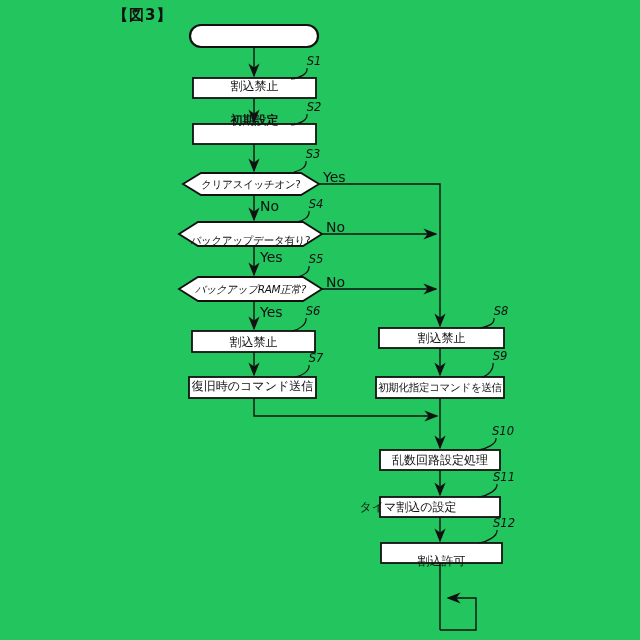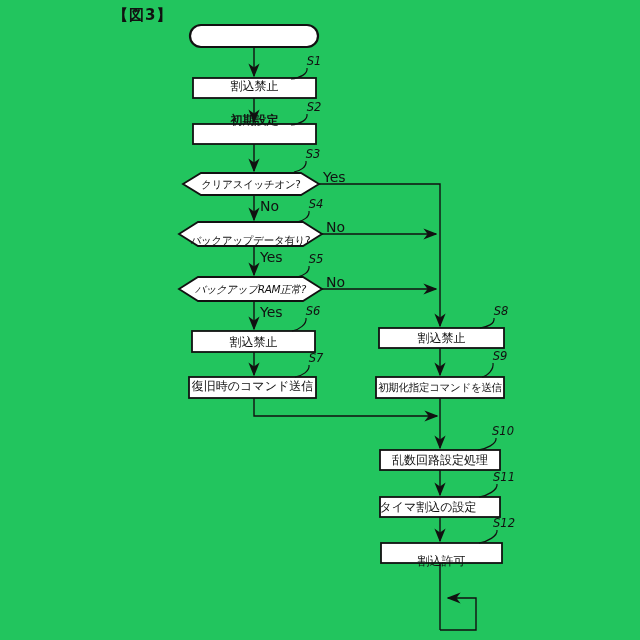--- a/index.html
+++ b/index.html
@@ -95,21 +95,21 @@
   <div class="nl" style="left:193px;top:78px;width:123px;height:16px;">割込禁止</div>
   <div class="nl" style="left:193px;top:112px;width:123px;height:16px;font-weight:bold;">初期設定</div>
   <div class="nl t11" style="left:183px;top:173px;width:136px;height:22px;">クリアスイッチオン?</div>
   <div class="nl t11" style="left:179px;top:222px;width:143px;height:36px;">バックアップデータ有り?</div>
   <div class="nl t11" style="left:179px;top:277px;width:143px;height:24px;font-style:italic;">バックアップRAM正常?</div>
   <div class="nl" style="left:192px;top:331px;width:123px;height:21px;">割込禁止</div>
   <div class="nl" style="left:189px;top:377px;width:127px;height:17px;border-radius:6px;">復旧時のコマンド送信</div>
   <div class="nl" style="left:379px;top:328px;width:125px;height:20px;">割込禁止</div>
   <div class="nl t11" style="left:376px;top:377px;width:128px;height:21px;border-radius:9px;">初期化指定コマンドを送信</div>
   <div class="nl" style="left:380px;top:450px;width:120px;height:20px;">乱数回路設定処理</div>
-  <div class="nl" style="left:380px;top:497px;width:96px;height:20px;">タイマ割込の設定</div>
+  <div class="nl" style="left:360px;top:497px;width:96px;height:20px;">タイマ割込の設定</div>
   <div class="nl" style="left:381px;top:543px;width:121px;height:36px;">割込許可</div>
 
   <div class="sid" style="left:297px;top:56px;">S1</div>
   <div class="sid" style="left:297px;top:102px;">S2</div>
   <div class="sid" style="left:296px;top:149px;">S3</div>
   <div class="sid" style="left:299px;top:199px;">S4</div>
   <div class="sid" style="left:299px;top:254px;">S5</div>
   <div class="sid" style="left:296px;top:306px;">S6</div>
   <div class="sid" style="left:299px;top:353px;">S7</div>
   <div class="sid" style="left:484px;top:306px;">S8</div>

